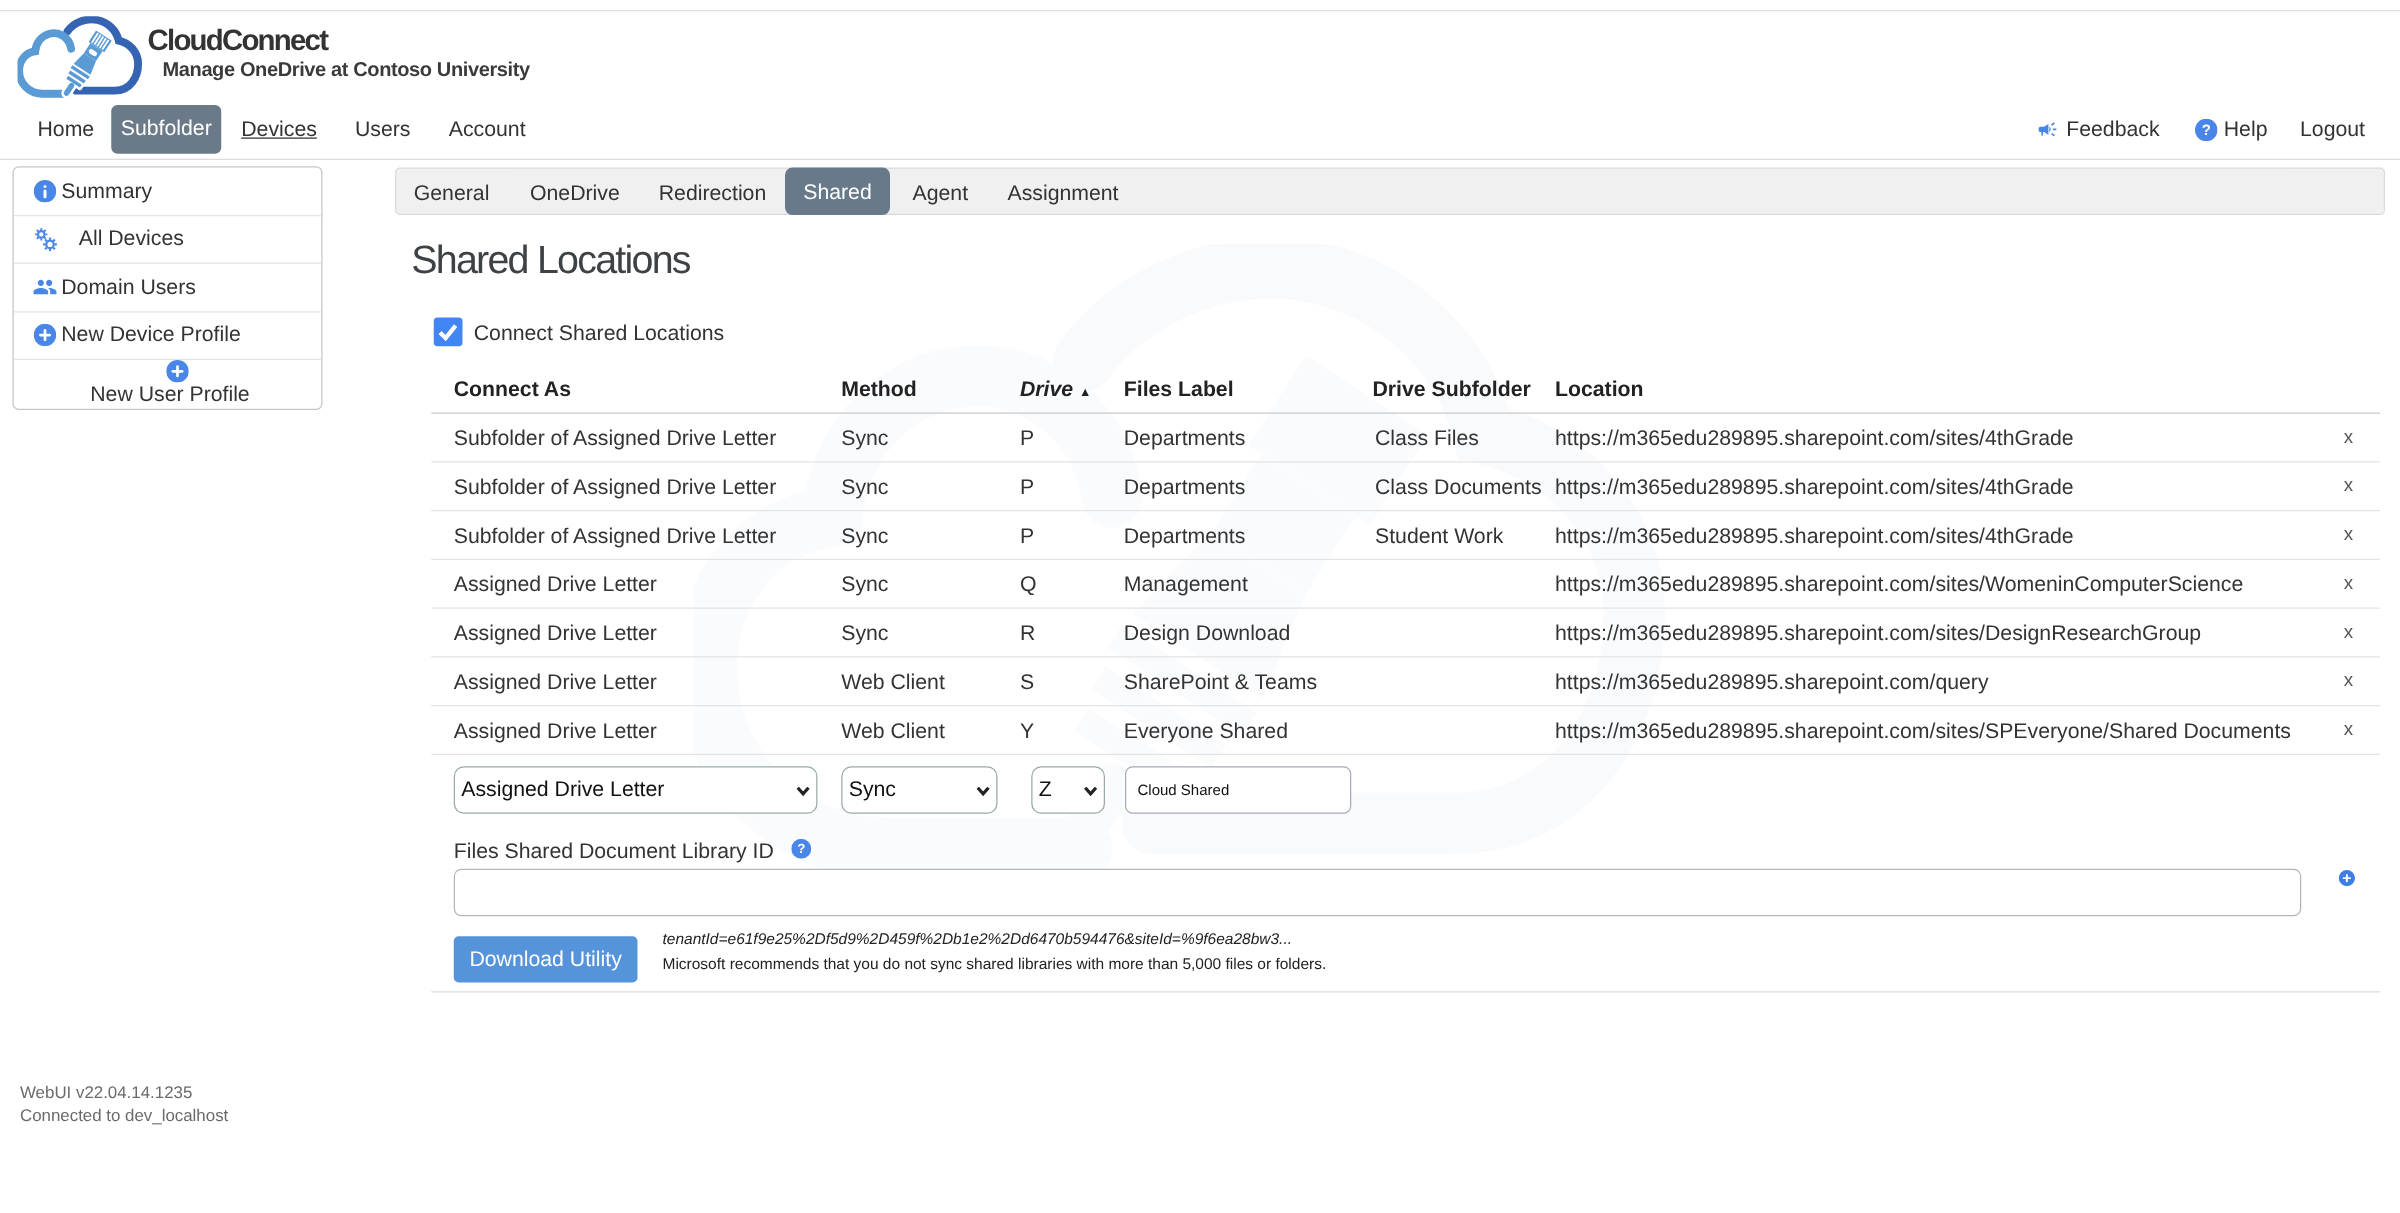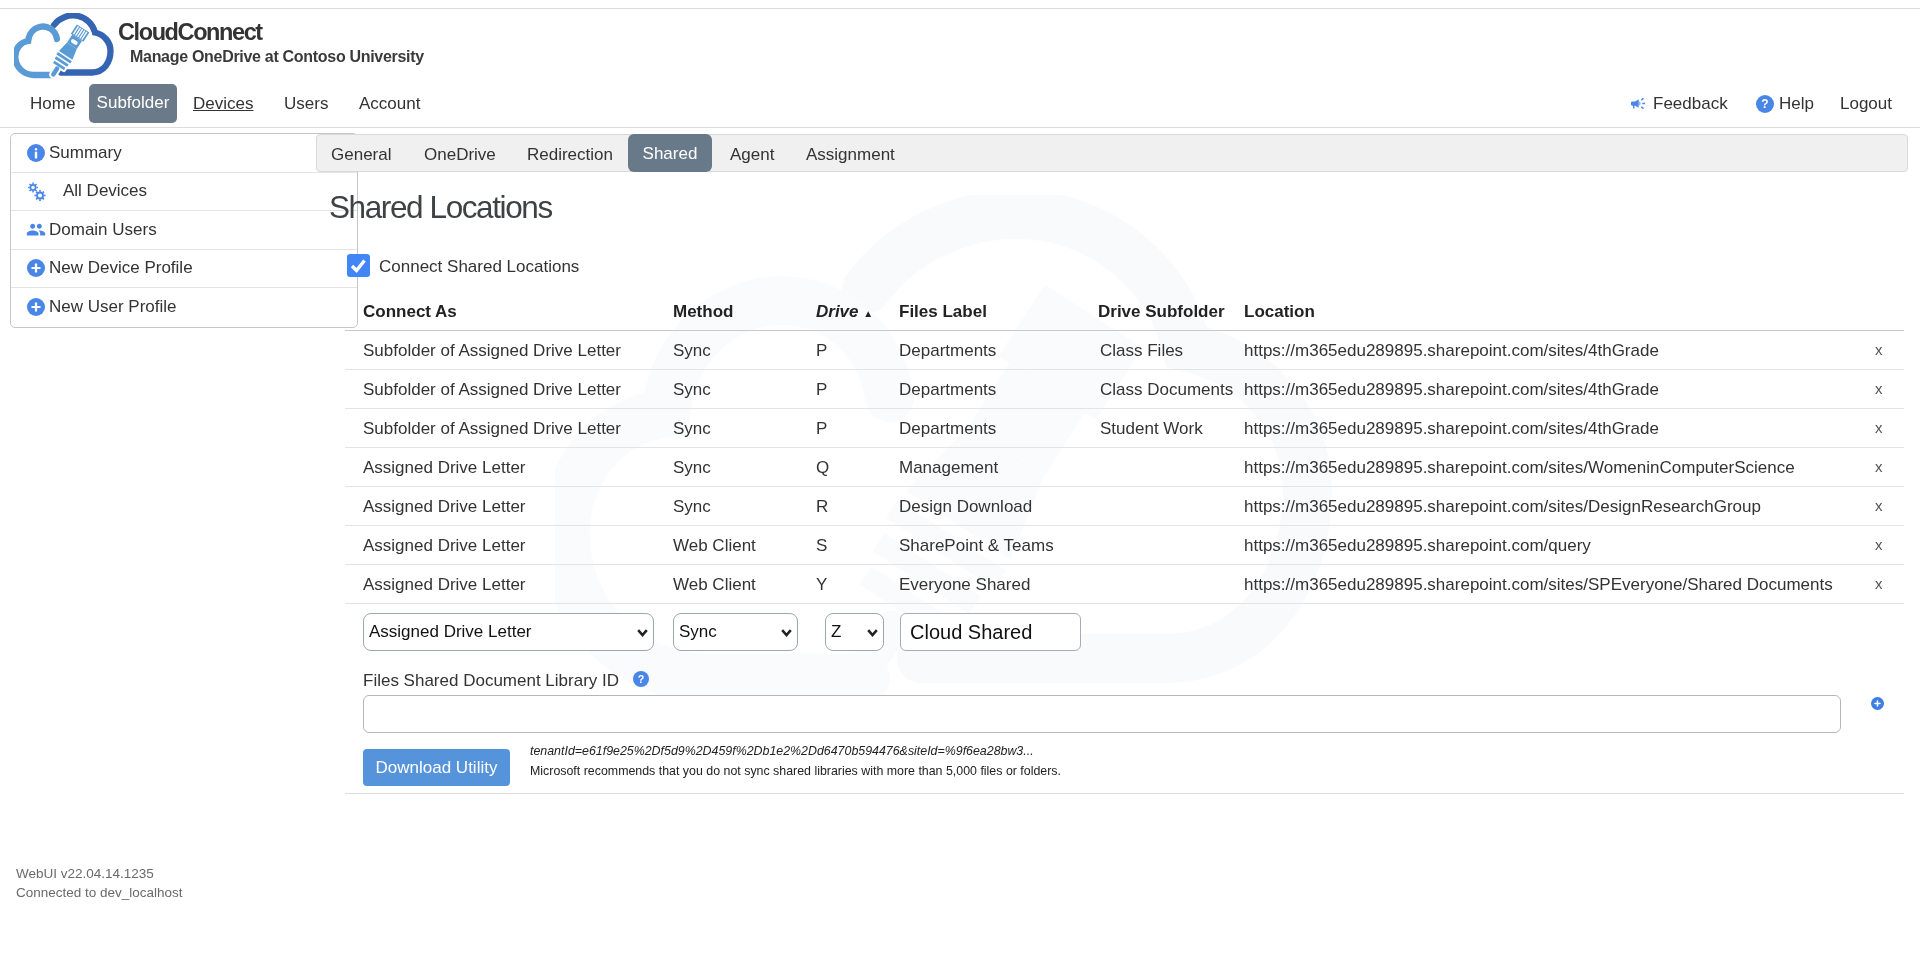--- a/index.html
+++ b/index.html
@@ -81,21 +81,21 @@
 <div class="abs" style="left:1756px; top:95px;">
 <svg width="18" height="18" viewBox="0 0 18 18">
       <circle cx="9" cy="9" r="9" fill="#4a86e8"></circle>
       <text x="9" y="13.2" font-size="12" font-weight="bold" fill="#fff" text-anchor="middle" font-family="Liberation Sans">?</text>
     </svg>
 </div>
 <div class="abs txt" style="left:1779px; top:94px;">Help</div>
 <div class="abs txt" style="left:1840px; top:94px;">Logout</div>
 <div class="hline" style="left:0; width:1920px; top:127px;"></div>
 
-<div class="abs" style="left:10px; top:133px; width:348px; border:1px solid #c6c6c6; border-radius:5px; background:#fff; z-index:2;">
+<div class="abs" style="left:10px; top:133px; width:248px; border:1px solid #c6c6c6; border-radius:5px; background:#fff; z-index:2;">
   <div style="height:38.5px; display:flex; align-items:center; border-bottom:1px solid #e4e4e4;">
     <span style="width:18px; height:18px; margin-left:16px;"><svg width="18" height="18" viewBox="0 0 18 18">
           <circle cx="9" cy="9" r="9" fill="#4a86e8"></circle>
           <rect x="7.8" y="4" width="2.4" height="2.4" rx="1.2" fill="#fff"></rect>
           <rect x="7.8" y="7.6" width="2.4" height="7" rx="1.2" fill="#fff"></rect>
         </svg></span>
     <span class="txt" style="margin-left:4px;">Summary</span>
   </div>
   <div style="height:38.5px; display:flex; align-items:center; border-bottom:1px solid #e4e4e4;">
     <span style="width:18px; height:18px; margin-left:16px;"><svg width="19" height="19" viewBox="0 0 19 19" fill="none" stroke="#4a86e8">
@@ -131,21 +131,21 @@
     <span class="txt" style="margin-left:3px;">Domain Users</span>
   </div>
   <div style="height:38.5px; display:flex; align-items:center; border-bottom:1px solid #e4e4e4;">
     <span style="width:18px; height:18px; margin-left:16px;"><svg width="18" height="18" viewBox="0 0 18 18">
           <circle cx="9" cy="9" r="9" fill="#4a86e8"></circle>
           <rect x="4.2" y="7.9" width="9.6" height="2.2" rx="1.1" fill="#fff"></rect>
           <rect x="7.9" y="4.2" width="2.2" height="9.6" rx="1.1" fill="#fff"></rect>
         </svg></span>
     <span class="txt" style="margin-left:4px;">New Device Profile</span>
   </div>
-  <div style="height:38.5px; display:flex; align-items:center;">
+  <div style="height:38.5px; display:flex; align-items:center;flex-direction:column;">
     <span style="width:18px; height:18px; margin-left:16px;"><svg width="18" height="18" viewBox="0 0 18 18">
           <circle cx="9" cy="9" r="9" fill="#4a86e8"></circle>
           <rect x="4.2" y="7.9" width="9.6" height="2.2" rx="1.1" fill="#fff"></rect>
           <rect x="7.9" y="4.2" width="2.2" height="9.6" rx="1.1" fill="#fff"></rect>
         </svg></span>
     <span class="txt" style="margin-left:4px;">New User Profile</span>
   </div>
 </div>
 
 <div class="abs" style="left:316px; top:134px; width:1592px; height:38px; background:#f0f0f0; border:1px solid #d9d9d9; border-radius:4px; z-index:2;"></div>
@@ -243,21 +243,21 @@
 <div class="abs" style="left:673px; top:613px; width:125px; height:38px; border:1px solid #9aa; border-radius:8px; background:#fff; z-index:2; font-size:17px; color:#111; line-height:36px; padding-left:5px;">Sync
   <svg class="abs" style="right:5px; top:15px;" width="11" height="8" viewBox="0 0 11 8">
       <path d="M1.2,1.2 L5.5,6 L9.8,1.2" fill="none" stroke="#222" stroke-width="2.6"></path>
     </svg>
 </div>
 <div class="abs" style="left:825px; top:613px; width:59px; height:38px; border:1px solid #9aa; border-radius:8px; background:#fff; z-index:2; font-size:17px; color:#111; line-height:36px; padding-left:5px;">Z
   <svg class="abs" style="right:5px; top:15px;" width="11" height="8" viewBox="0 0 11 8">
       <path d="M1.2,1.2 L5.5,6 L9.8,1.2" fill="none" stroke="#222" stroke-width="2.6"></path>
     </svg>
 </div>
-<div class="abs" style="left:900px; top:613px; width:181px; height:38px; border:1px solid #aab; border-radius:6px; background:#fff; z-index:2; font-size:20px; color:#111; line-height:37px; padding-left:9px;">Cloud Shared</div>
+<div class="abs" style="left:900px; top:613px; width:181px; height:38px; border:1px solid #aab; border-radius:6px; background:#fff; z-index:2; font-size:12px; color:#111; line-height:37px; padding-left:9px;">Cloud Shared</div>
 
 <div class="abs txt" style="left:363px; top:671px; z-index:2;">Files Shared Document Library ID</div>
 <div class="abs" style="left:633px; top:671px; z-index:2;"><svg width="16" height="16" viewBox="0 0 18 18">
       <circle cx="9" cy="9" r="9" fill="#4a86e8"></circle>
       <text x="9" y="13.2" font-size="12" font-weight="bold" fill="#fff" text-anchor="middle" font-family="Liberation Sans">?</text>
     </svg></div>
 <div class="abs" style="left:363px; top:695px; width:1478px; height:38px; border:1px solid #b3b7bb; border-radius:6px; background:#fff; z-index:2;"></div>
 <div class="abs" style="left:1871px; top:696px; z-index:2;"><svg width="13" height="13" viewBox="0 0 18 18">
       <circle cx="9" cy="9" r="9" fill="#3d7de4"></circle>
       <rect x="4.4" y="7.9" width="9.2" height="2.2" rx="1.1" fill="#fff"></rect>

